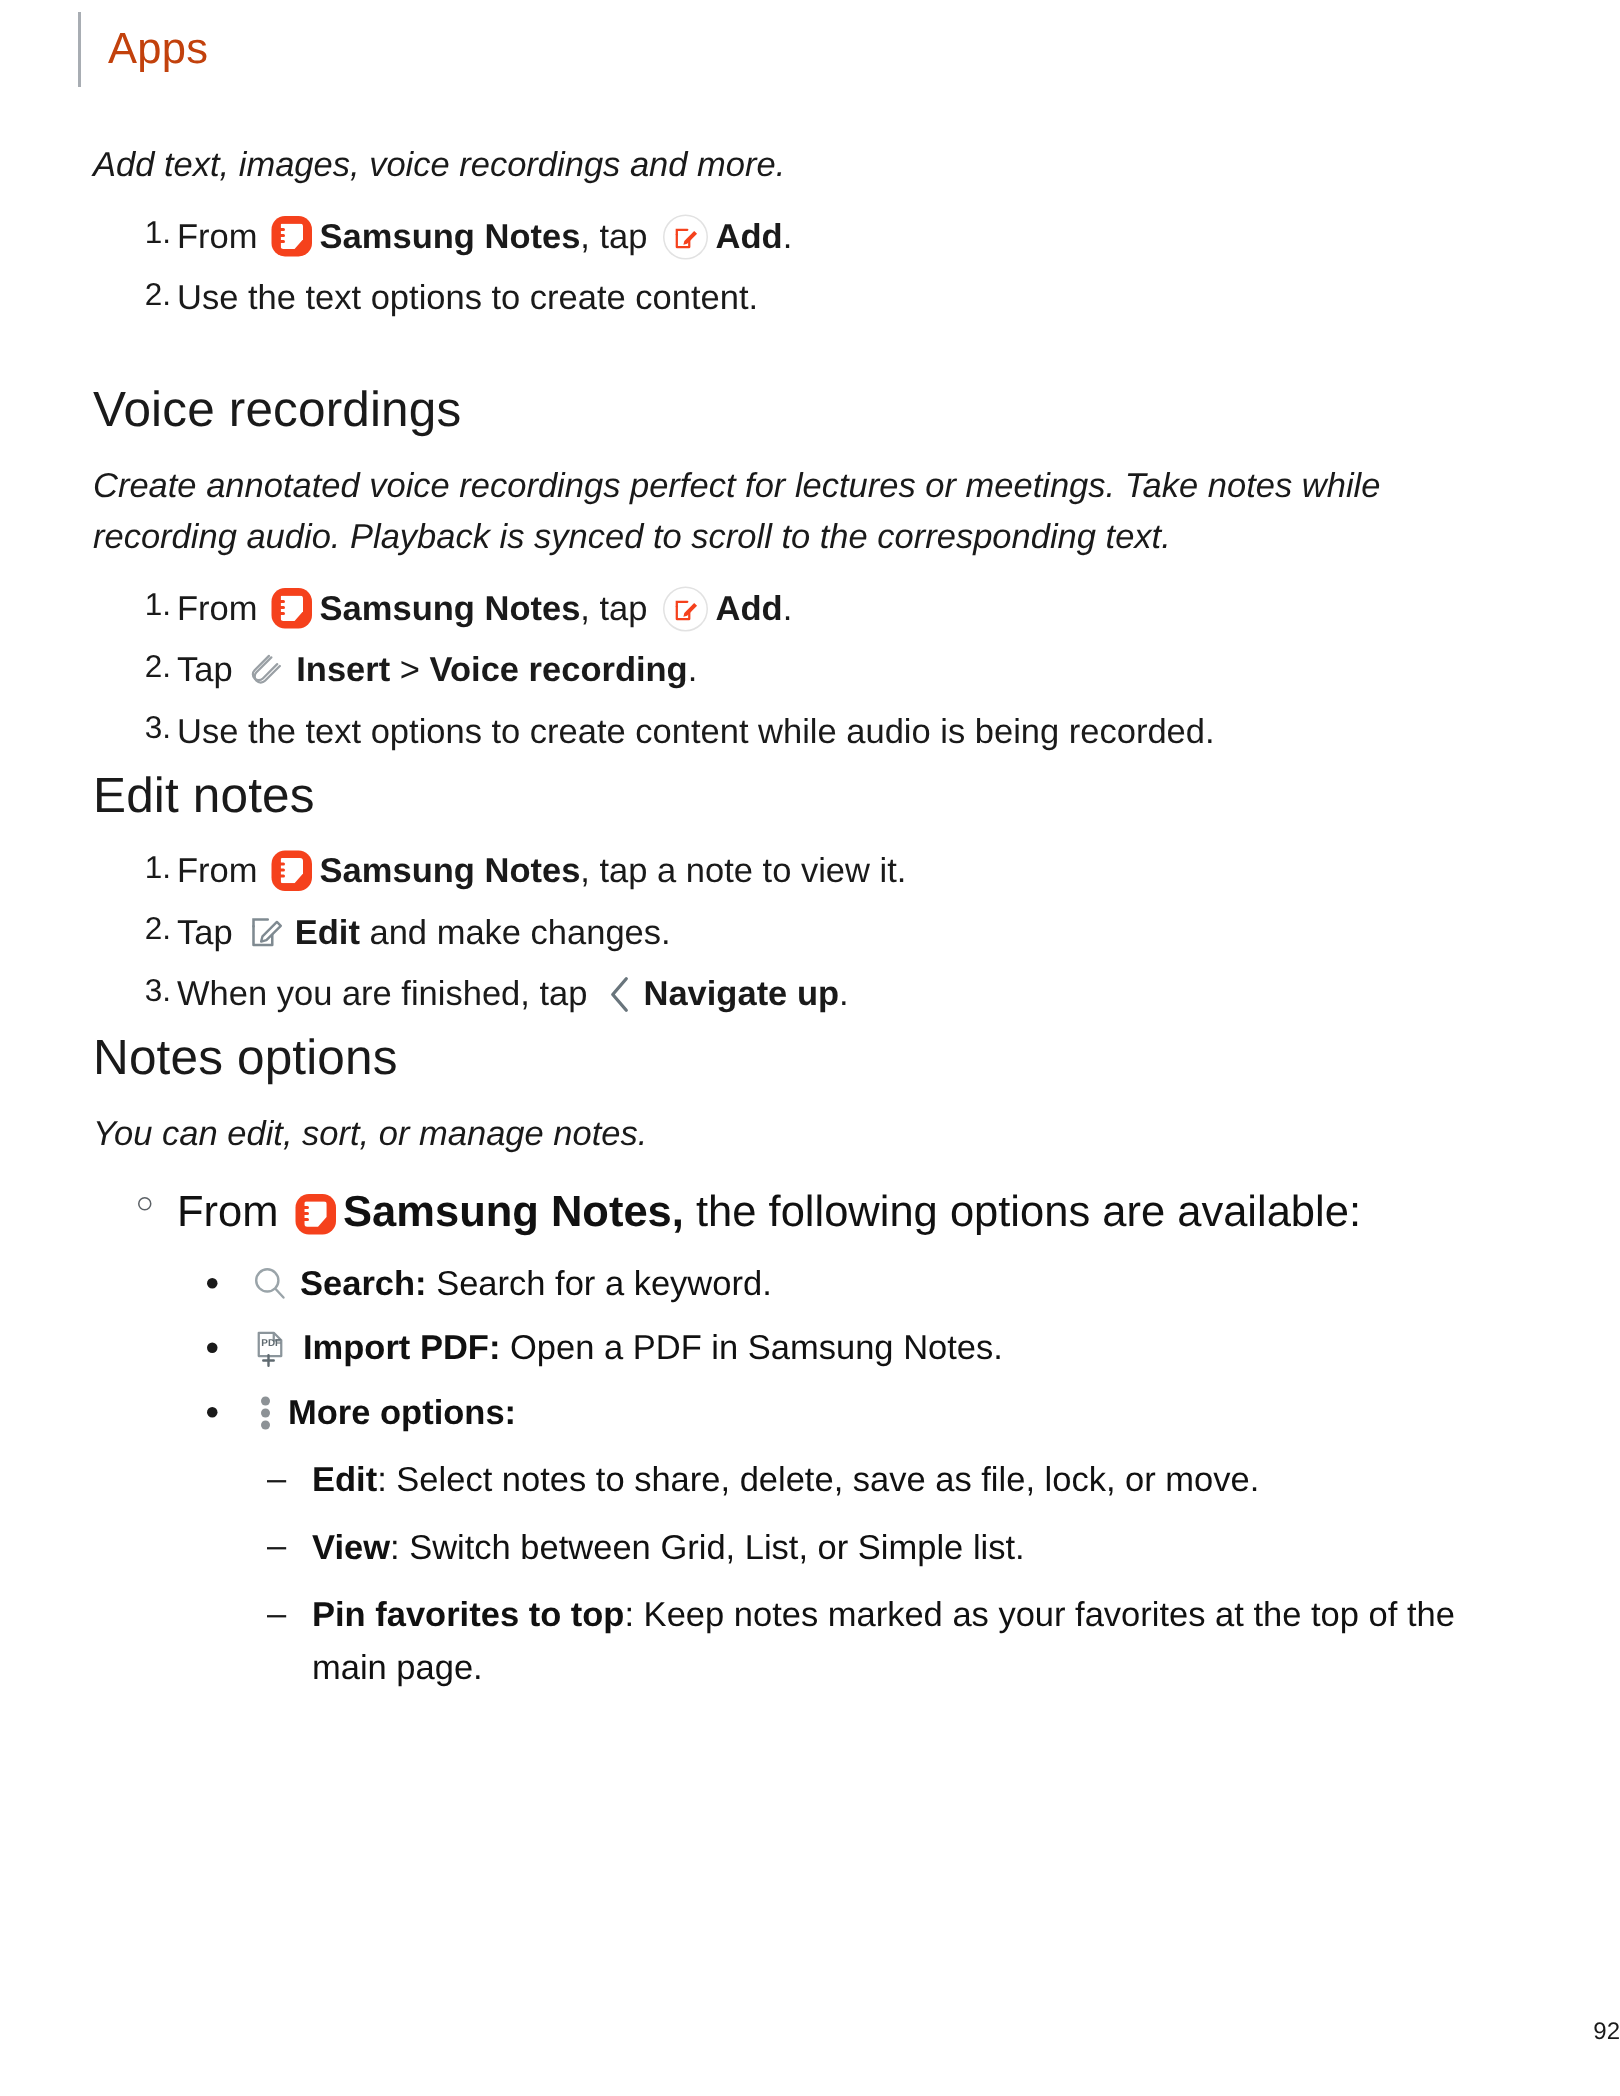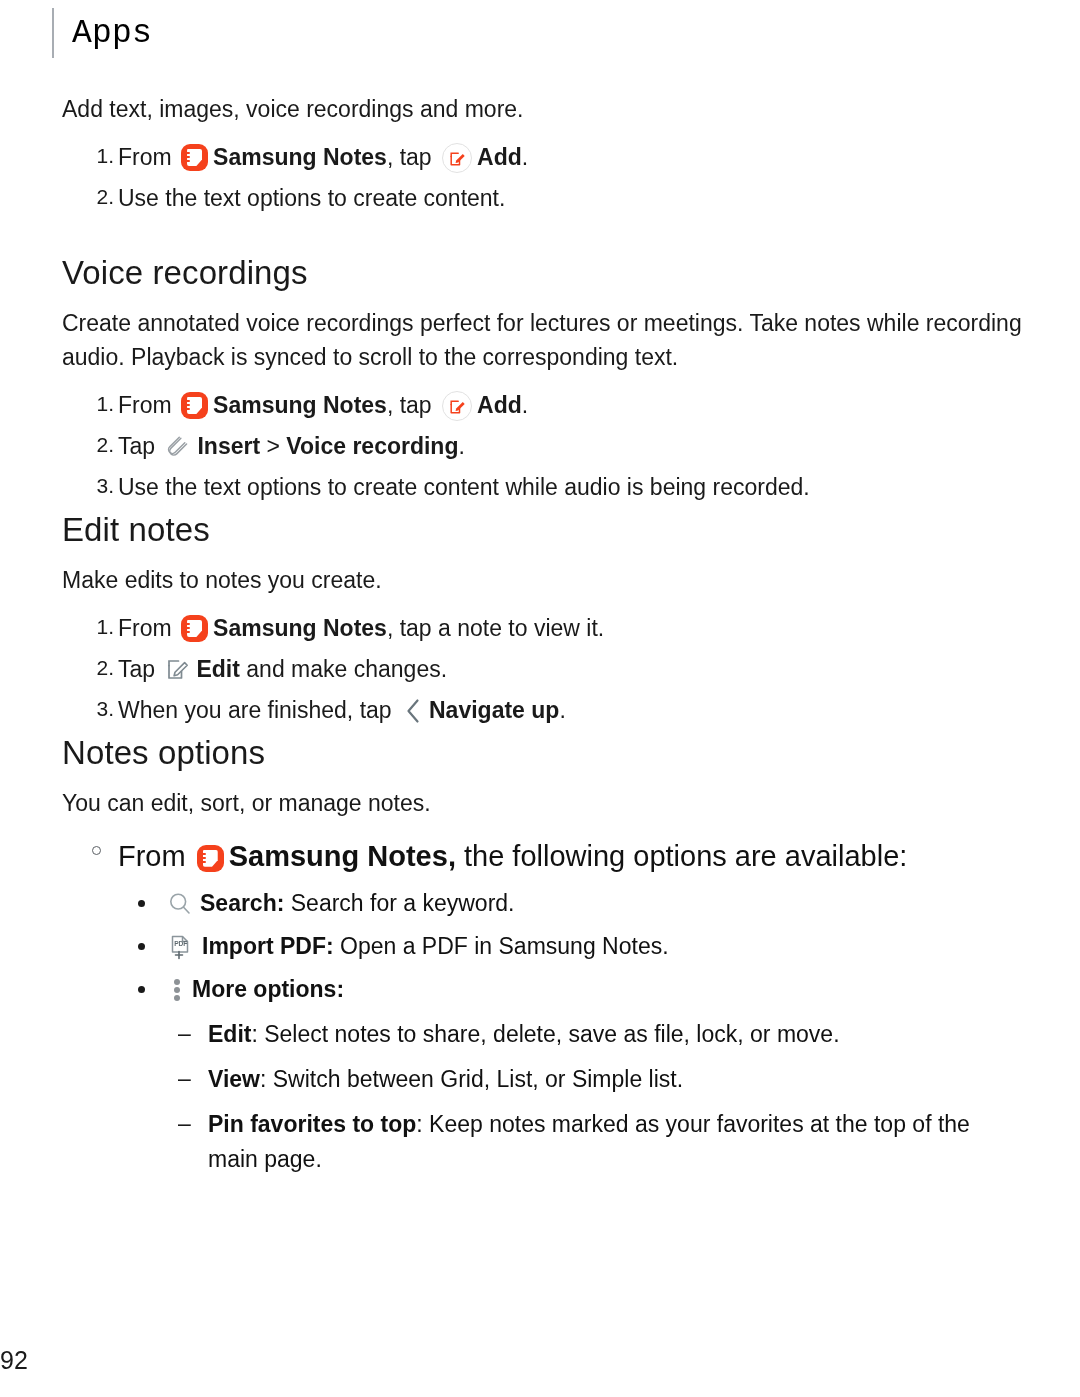--- a/index.html
+++ b/index.html
@@ -18,25 +18,24 @@
   
   .running-head {
     position: absolute;
     left: 52px; top: 8px;
     height: 50px;
     display: flex; align-items: center;
     padding-left: 18px;
     border-left: 2px solid #a8adb3;
   }
   .running-head-text {
-    font-size: 33px;
+    font-size: 29px;
     font-weight: 400;
-    color: #000000;
+    color: #c2410c;
     letter-spacing: .2px;
-    font-family: Liberation Mono, monospace;
   }
 
   
   .content {
     position: absolute;
     left: 62px; top: 92px;
     width: 960px;
   }
 
   h2.section-title {
@@ -47,20 +46,21 @@
     letter-spacing: .1px;
   }
   .section + .section { }
   .section:nth-of-type(2) { margin-top: 38px; }
 
   p.lead {
     font-size: 23px;
     line-height: 1.48;
     margin: 0 0 14px 0;
     color: #1a1a1a;
+    font-style: italic;
   }
 
   
   ol.steps {
     list-style: none;
     margin: 0; padding: 0;
   }
   ol.steps > li {
     position: relative;
     padding-left: 56px;
@@ -216,22 +216,22 @@
     background: #8d9296;
   }
   .icn-more .d1 { top: 3px; }
   .icn-more .d2 { top: 11px; }
   .icn-more .d3 { top: 19px; }
 
   
   .page-number {
     position: absolute;
     left: 0; right: 0; top: 1346px;
-    text-align: left;
-    font-size: 25px;
+    text-align: right;
+    font-size: 16px;
     color: #1a1a1a;
   }
 </style>
 </head>
 <body>
 
 <div class="running-head">
   <span class="running-head-text">Apps</span>
 </div>
 
@@ -277,21 +277,20 @@
           </span><b>Insert</b><span> &gt; </span><b>Voice recording</b><span>.</span>
       </li>
       <li>
         <span class="num">3.</span><span>Use the text options to create content while audio is being recorded.</span>
       </li>
     </ol>
   </div>
 
   <div class="section">
     <h2 class="section-title">Edit notes</h2>
-    <p class="lead">Make edits to notes you create.</p>
     <ol class="steps">
       <li>
         <span class="num">1.</span><span>From </span><span class="icn icn-notes"><span class="page"></span><span class="ring r1"></span><span class="ring r2"></span><span class="ring r3"></span></span><b>Samsung Notes</b><span>, tap a note to view it.</span>
       </li>
       <li>
         <span class="num">2.</span><span>Tap </span><span class="icn icn-edit">
             <svg width="27" height="27" viewBox="0 0 27 27" fill="none">
               <path d="M4 9.5v12.5h12.5v-7" stroke="#7f8a91" stroke-width="1.7" stroke-linecap="round" stroke-linejoin="round"></path>
               <path d="M4 9.5V5h9.5" stroke="#7f8a91" stroke-width="1.7" stroke-linecap="round"></path>
               <path d="M10 16.2l9.6-9.6 2.6 2.6-9.6 9.6-3.5.9z" fill="#ffffff" stroke="#7f8a91" stroke-width="1.6" stroke-linejoin="round"></path>

